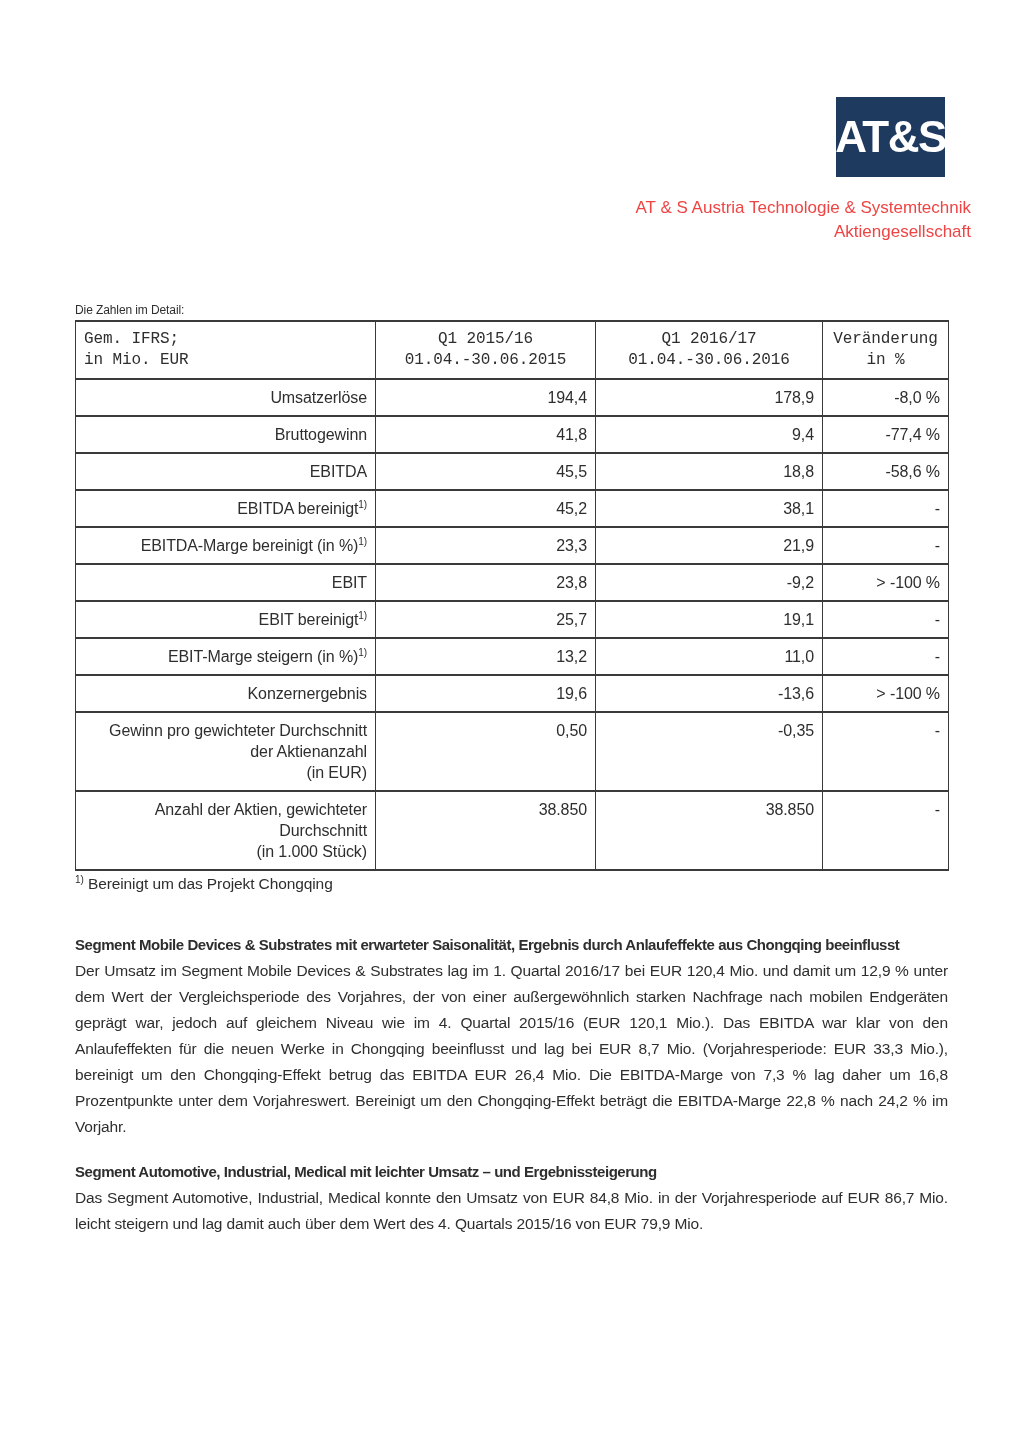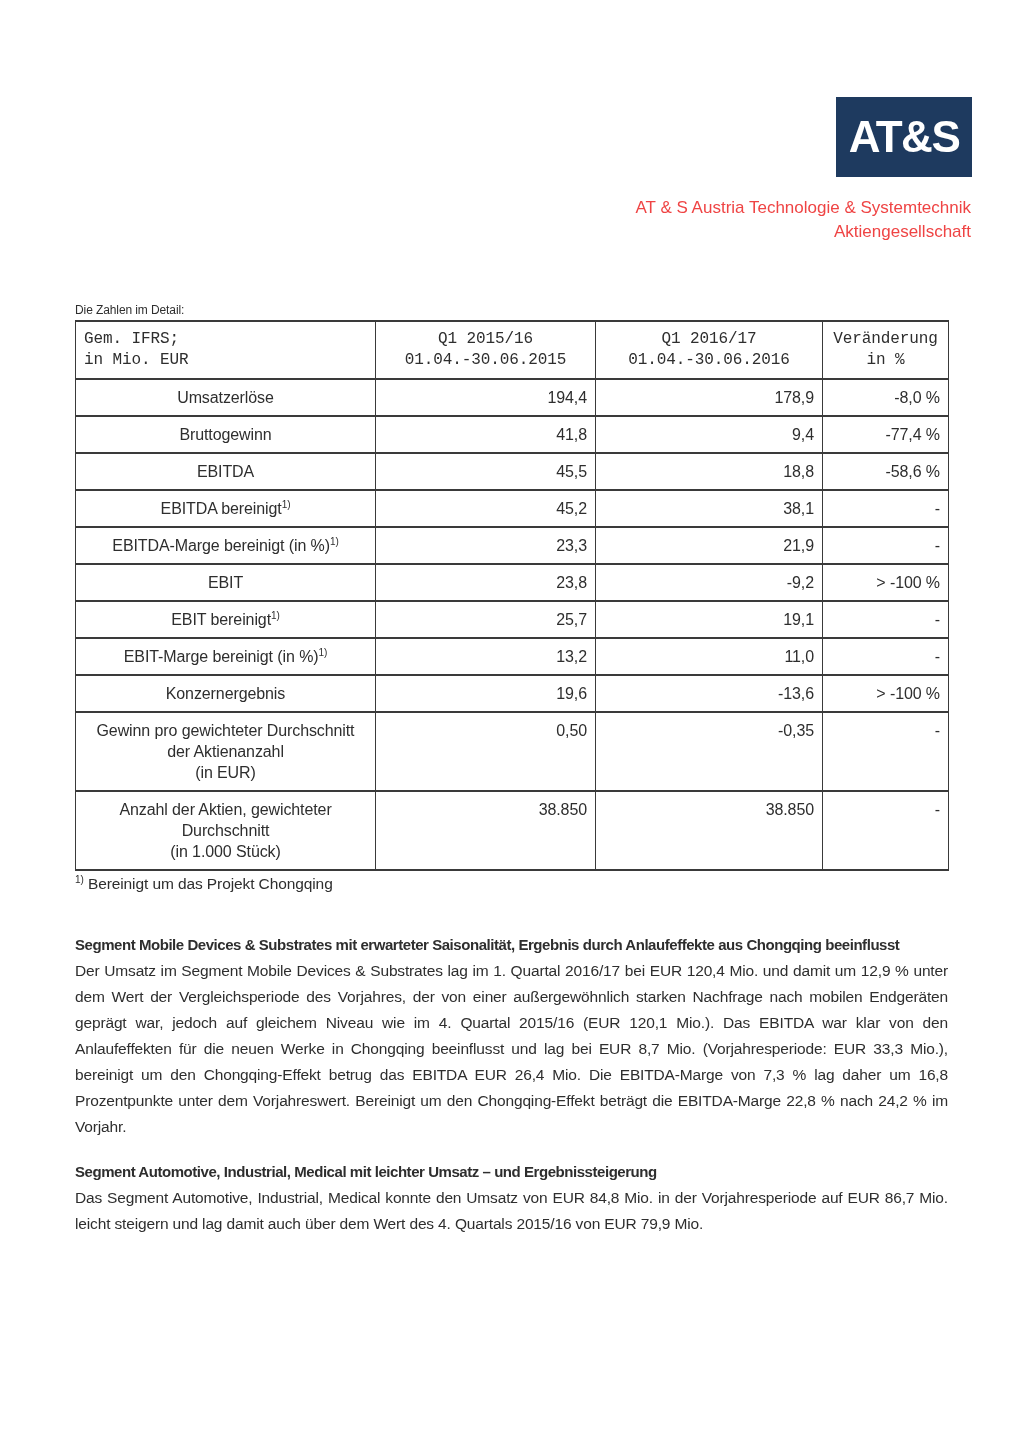--- a/index.html
+++ b/index.html
@@ -8,21 +8,21 @@
     background: #ffffff;
     font-family: "Liberation Sans", "DejaVu Sans", sans-serif;
     color: #2e2e2e;
     position: relative;
     overflow: hidden;
   }
 
   
   .logo-box {
     position: absolute; left: 836px; top: 97px;
-    width: 136px; height: 80px;
+    width: 109px; height: 80px;
     background: #1e3a5f;
     display: flex; align-items: center; justify-content: center;
   }
   .logo-box span {
     color: #ffffff; font-weight: bold; font-size: 44px;
     letter-spacing: -1.5px;
   }
   .company-block {
     position: absolute; right: 47px; top: 196px;
     text-align: right;
@@ -48,21 +48,21 @@
     border-top: 2px solid #3a3a3a;
     border-bottom: 2px solid #3a3a3a;
     vertical-align: top;
     line-height: 21px;
     font-weight: normal;
   }
   table.fin th { padding: 7px 8px; font-family: Liberation Mono, monospace; }
   table.fin td { padding: 7px 8px; }
   th.h-label { text-align: left; }
   th.h-num, th.h-chg { }
-  td.lbl { text-align: center; white-space: pre-line; }
+  td.lbl { text-align: right; white-space: pre-line; }
   td.num { text-align: right; padding-right: 10px; }
   td.chg { text-align: right; padding-right: 10px; }
   td.bold { font-weight: bold; }
   sup { font-size: 10px; line-height: 0; }
 
   .footnote { margin-top: 3px; font-size: 15.5px; line-height: 20px; letter-spacing: -0.1px; }
 
   .section { margin-top: 40px; }
   .section + .section { margin-top: 21px; }
   .sec-heading {
@@ -154,21 +154,21 @@
         <td class="num bold">-9,2</td>
         <td class="chg">&gt; -100 %</td>
       </tr>
       <tr>
         <td class="lbl"><span>EBIT bereinigt</span><sup>1)</sup></td>
         <td class="num">25,7</td>
         <td class="num bold">19,1</td>
         <td class="chg">-</td>
       </tr>
       <tr>
-        <td class="lbl"><span>EBIT-Marge bereinigt (in %)</span><sup>1)</sup></td>
+        <td class="lbl"><span>EBIT-Marge steigern (in %)</span><sup>1)</sup></td>
         <td class="num">13,2</td>
         <td class="num bold">11,0</td>
         <td class="chg">-</td>
       </tr>
       <tr>
         <td class="lbl"><span>Konzernergebnis</span><sup></sup></td>
         <td class="num">19,6</td>
         <td class="num bold">-13,6</td>
         <td class="chg">&gt; -100 %</td>
       </tr>

